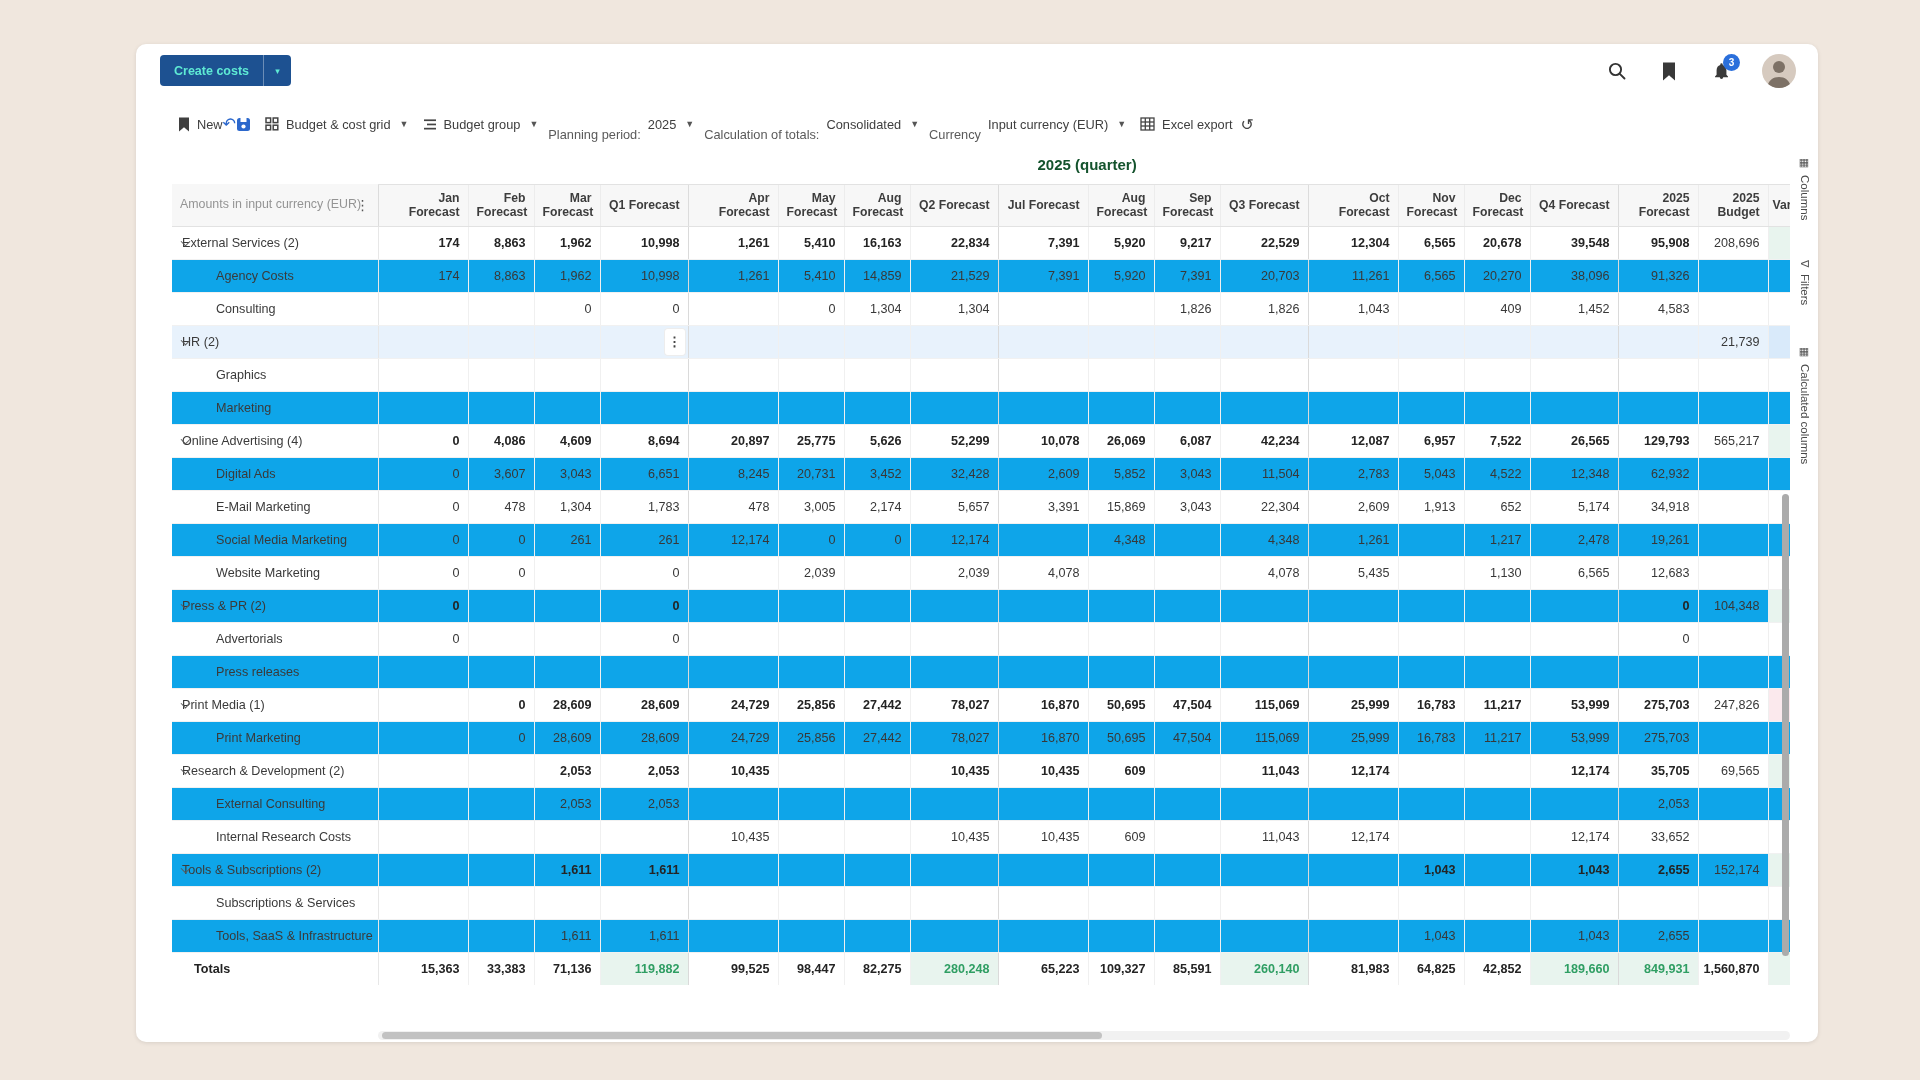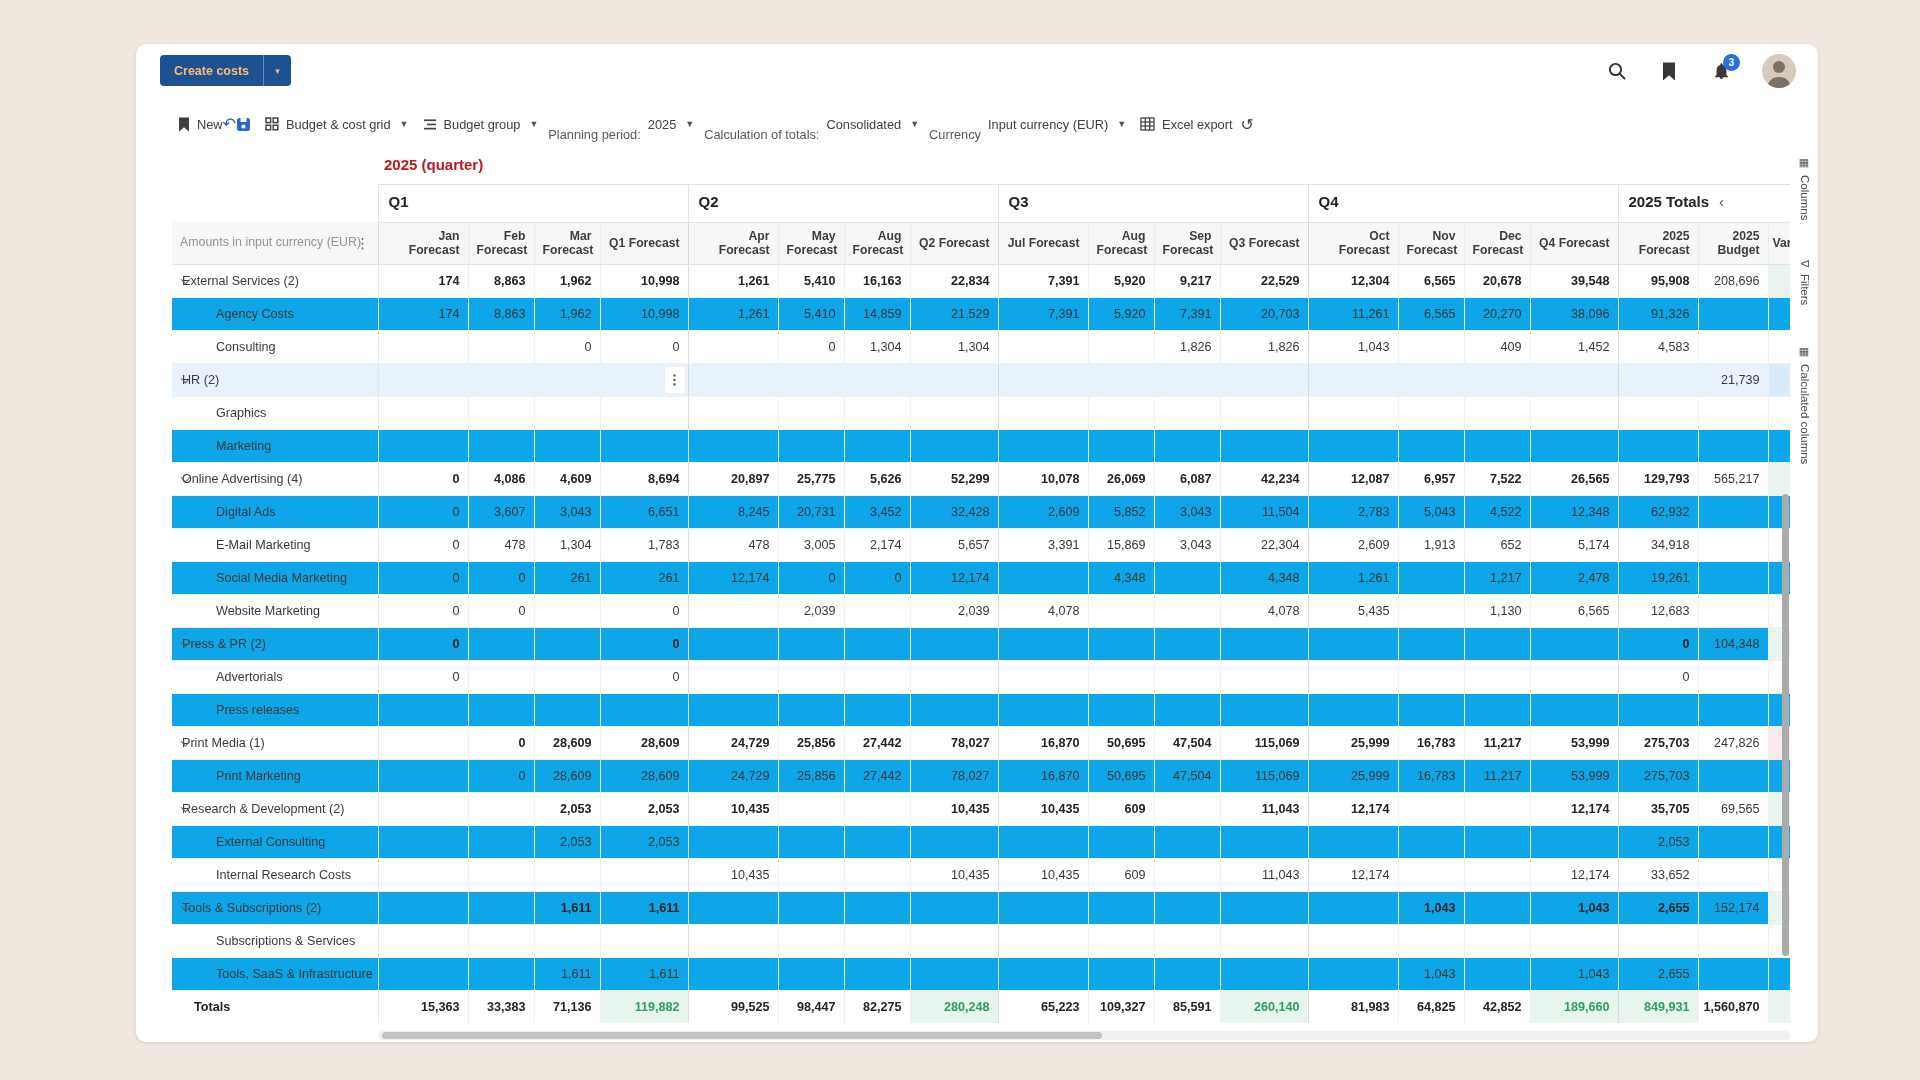--- a/index.html
+++ b/index.html
@@ -4,21 +4,21 @@
 <style>
   * { margin:0; padding:0; box-sizing:border-box; }
   html,body { width:1920px; height:1080px; overflow:hidden; }
   body { background:#f0e7de; font-family:"Liberation Sans", sans-serif; position:relative; }
 
   .card { position:absolute; left:136px; top:44px; width:1682px; height:998px;
           background:#fff; border-radius:10px; box-shadow:0 1px 4px rgba(0,0,0,.10); }
 
   
   .btn-split { position:absolute; left:24px; top:11px; height:31px; display:flex;
-               background:#1d5191; border-radius:4px; color:#fdba74; overflow:hidden; cursor:pointer; }
+               background:#1d5191; border-radius:4px; color:#5eead4; overflow:hidden; cursor:pointer; }
   .btn-main { padding:0 14px; font-size:12.5px; font-weight:700; display:flex; align-items:center; }
   .btn-caret { width:28px; display:flex; align-items:center; justify-content:center;
                border-left:1px solid rgba(255,255,255,.35); font-size:9px; }
   .top-icons { position:absolute; right:22px; top:10px; display:flex; align-items:center; gap:30px; }
   .tico { width:22px; height:22px; display:flex; align-items:center; justify-content:center; cursor:pointer; }
   .bell-wrap { position:relative; }
   .badge { position:absolute; top:-6px; right:-8px; min-width:17px; height:17px; border-radius:9px;
            background:#2a6fdb; color:#fff; font-size:10px; font-weight:700;
            display:flex; align-items:center; justify-content:center; padding:0 4px; }
   .avatar { width:34px; height:34px; border-radius:50%; background:#d6cabf; overflow:hidden;
@@ -31,21 +31,21 @@
   .titem .lbl-muted { color:#5a5a5a;margin-top:20px; }
   .caret { font-size:9px; color:#555; margin-left:2px; }
   .blue { color:#2c68cc; }
   .undo-ico { font-size:16px; line-height:1; }
 
   
   .grid { position:absolute; left:36px; top:106px; width:1618px; }
   table { border-collapse:collapse; table-layout:fixed; width:1618px; }
   th, td { overflow:hidden; white-space:nowrap; }
 
-  tr.h1 th.banner { text-align:left; font-size:15px; font-weight:700; color:#b91c1c;
+  tr.h1 th.banner { text-align:center; font-size:15px; font-weight:700; color:#14532d;
                     padding:6px 0 10px 6px; border-bottom:1px solid #e2e2e2; height:34px; }
   tr.h2 th.q { text-align:left; font-size:15px; font-weight:700; color:#222;
                padding:8px 0 12px 10px; border-left:1px solid #e4e4e4;
                border-bottom:1px solid #e2e2e2; height:38px; vertical-align:middle; }
   .tchev { font-size:15px; font-weight:400; color:#555; margin-left:10px; }
   th.corner { background:#fff; border:none; }
 
   tr.h3 th { background:#f7f7f7; border-left:1px solid #ececec; border-bottom:1px solid #e2e2e2;
              height:42px; vertical-align:middle; font-size:12.2px; font-weight:700; color:#3d3d3d;
              text-align:right; padding:3px 8px; line-height:1.18; white-space:normal; }
@@ -228,28 +228,20 @@
           <col style="width:88px">
           <col style="width:80px">
           <col style="width:70px">
           <col style="width:22px">
         </colgroup>
       <thead id="ghead">
           <tr class="h1">
             <th class="corner"></th>
 <th class="banner" colspan="19">2025 (quarter)</th>
           </tr>
-          <tr class="h2">
-            <th class="corner"></th>
-            <th class="q" colspan="4">Q1</th>
-            <th class="q" colspan="4">Q2</th>
-            <th class="q" colspan="4">Q3</th>
-            <th class="q" colspan="4">Q4</th>
-            <th class="q" colspan="3">2025 Totals<span class="tchev">‹</span></th>
-          </tr>
           <tr class="h3">
             <th class="lh">Amounts in input currency (EUR)<span class="kebab">⋮</span></th>
             <th class="colh qs">Jan Forecast</th>
             <th class="colh">Feb Forecast</th>
             <th class="colh">Mar Forecast</th>
             <th class="colh">Q1 Forecast</th>
             <th class="colh qs">Apr Forecast</th>
             <th class="colh">May Forecast</th>
             <th class="colh">Aug Forecast</th>
             <th class="colh">Q2 Forecast</th>

